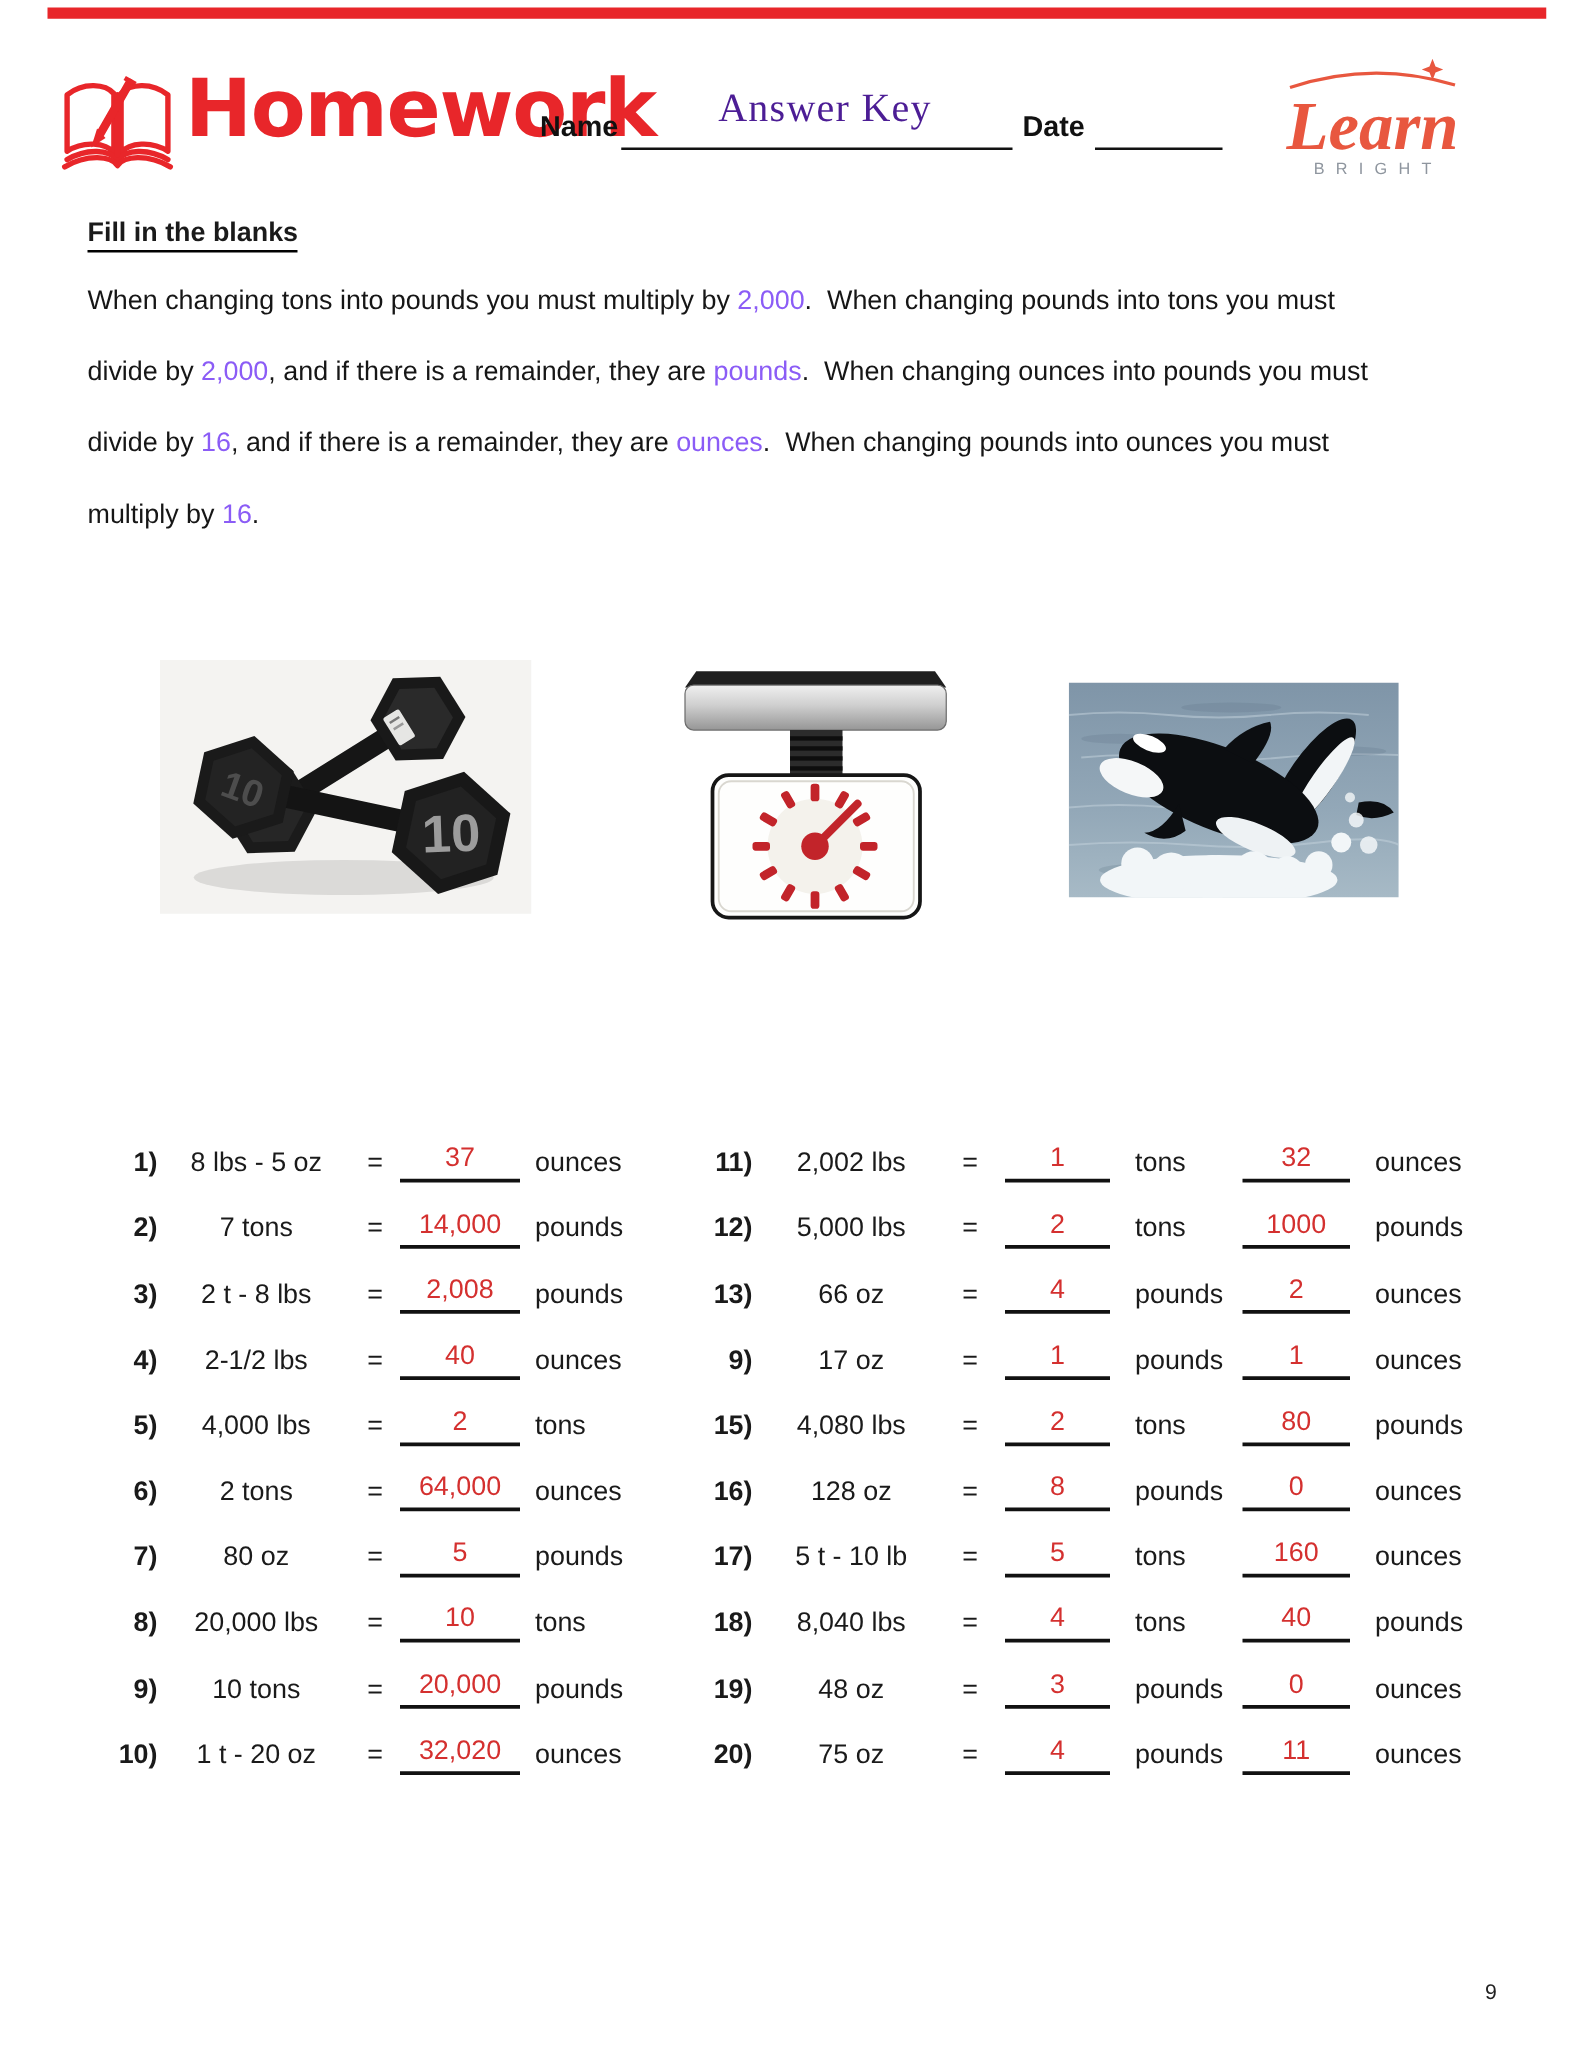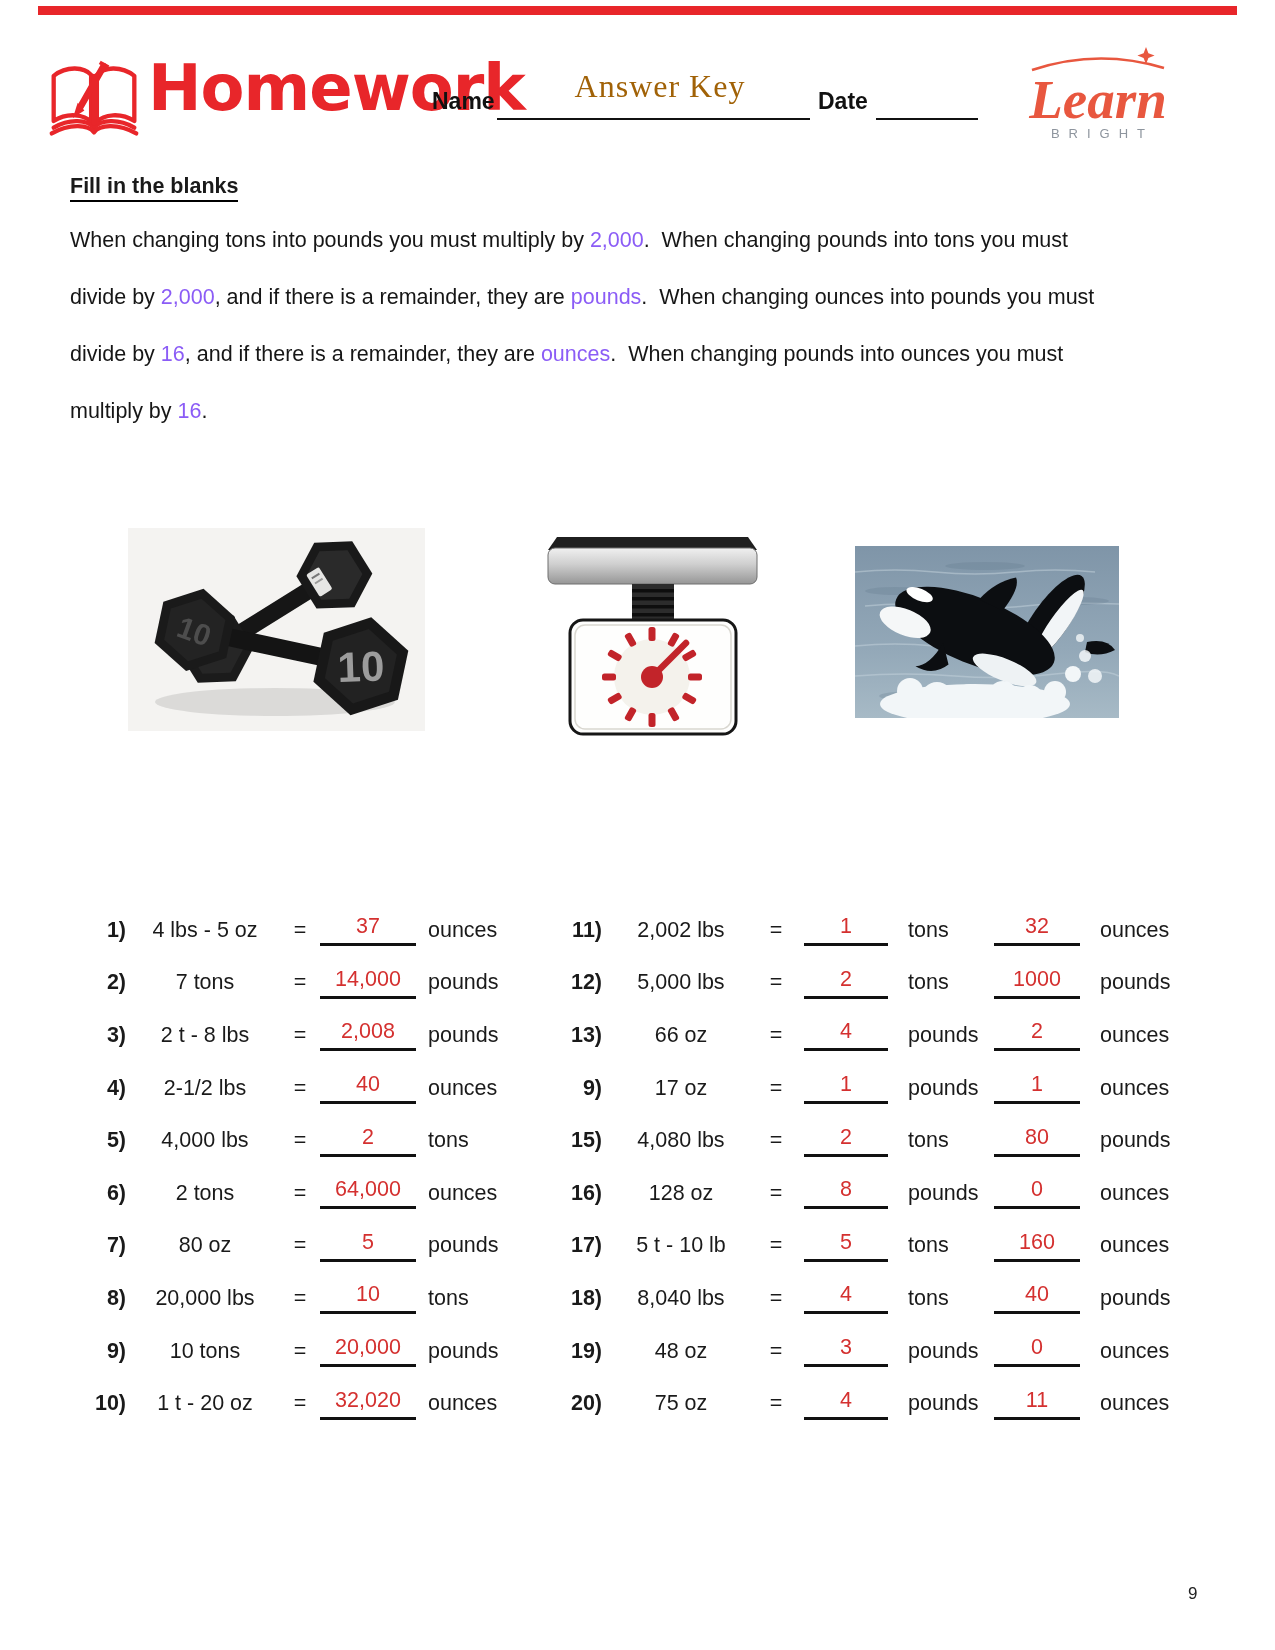--- a/index.html
+++ b/index.html
@@ -13,21 +13,21 @@
   
   #homework-title{left:148px;top:52px;font-family:"DejaVu Sans",sans-serif;font-weight:600;
     font-size:64px;line-height:72px;color:#e8262a;letter-spacing:-1px;}
   .field-label{font-weight:bold;font-size:23px;color:#111;}
   #name-label{left:432px;top:88px;}
   #date-label{left:818px;top:88px;text-align:right;}
   .write-line{border-bottom:2px solid #111;height:0;}
   #name-line{left:497px;top:118px;width:313px;}
   #date-line{left:876px;top:118px;width:102px;}
   #name-value{left:520px;top:68px;width:280px;text-align:center;
-    font-family:"Liberation Serif",serif;font-size:32px;letter-spacing:1px;color:#a16207;}
+    font-family:"Liberation Serif",serif;font-size:32px;letter-spacing:1px;color:#4c1d95;}
   
   #brand{left:1018px;top:46px;width:160px;text-align:center;}
   #brand-name{font-family:"Liberation Serif",serif;font-style:italic;font-weight:bold;
     font-size:55px;line-height:48px;color:#e8573f;}
   #brand-sub{font-size:13px;letter-spacing:9px;color:#8e959e;margin-top:2px;padding-left:9px;}
   
   #section-heading{left:70px;top:174px;font-size:21.5px;font-weight:bold;
     border-bottom:2.5px solid #000;padding-bottom:1px;}
   #intro-paragraph{left:70px;top:212px;width:1140px;font-size:21.5px;line-height:57px;
     white-space:pre-wrap;color:#161616;}
@@ -202,21 +202,21 @@
     <circle cx="218" cy="128" r="8"></circle>
       <circle cx="230" cy="110" r="6" opacity="0.85"></circle>
     <circle cx="240" cy="130" r="7" opacity="0.85"></circle>
       <circle cx="225" cy="92" r="4" opacity="0.8"></circle>
   </g>
 </svg>
 
 <div id="left-col" class="abs prob-col">
     <div class="prow l">
       <span class="pnum">1)</span>
-      <span class="pexpr">4 lbs - 5 oz</span>
+      <span class="pexpr">8 lbs - 5 oz</span>
       <span class="peq">=</span>
       <span class="pblank"><span class="pans">37</span></span>
       <span class="punit">ounces</span>
     </div>
     <div class="prow l">
       <span class="pnum">2)</span>
       <span class="pexpr">7 tons</span>
       <span class="peq">=</span>
       <span class="pblank"><span class="pans">14,000</span></span>
       <span class="punit">pounds</span>

